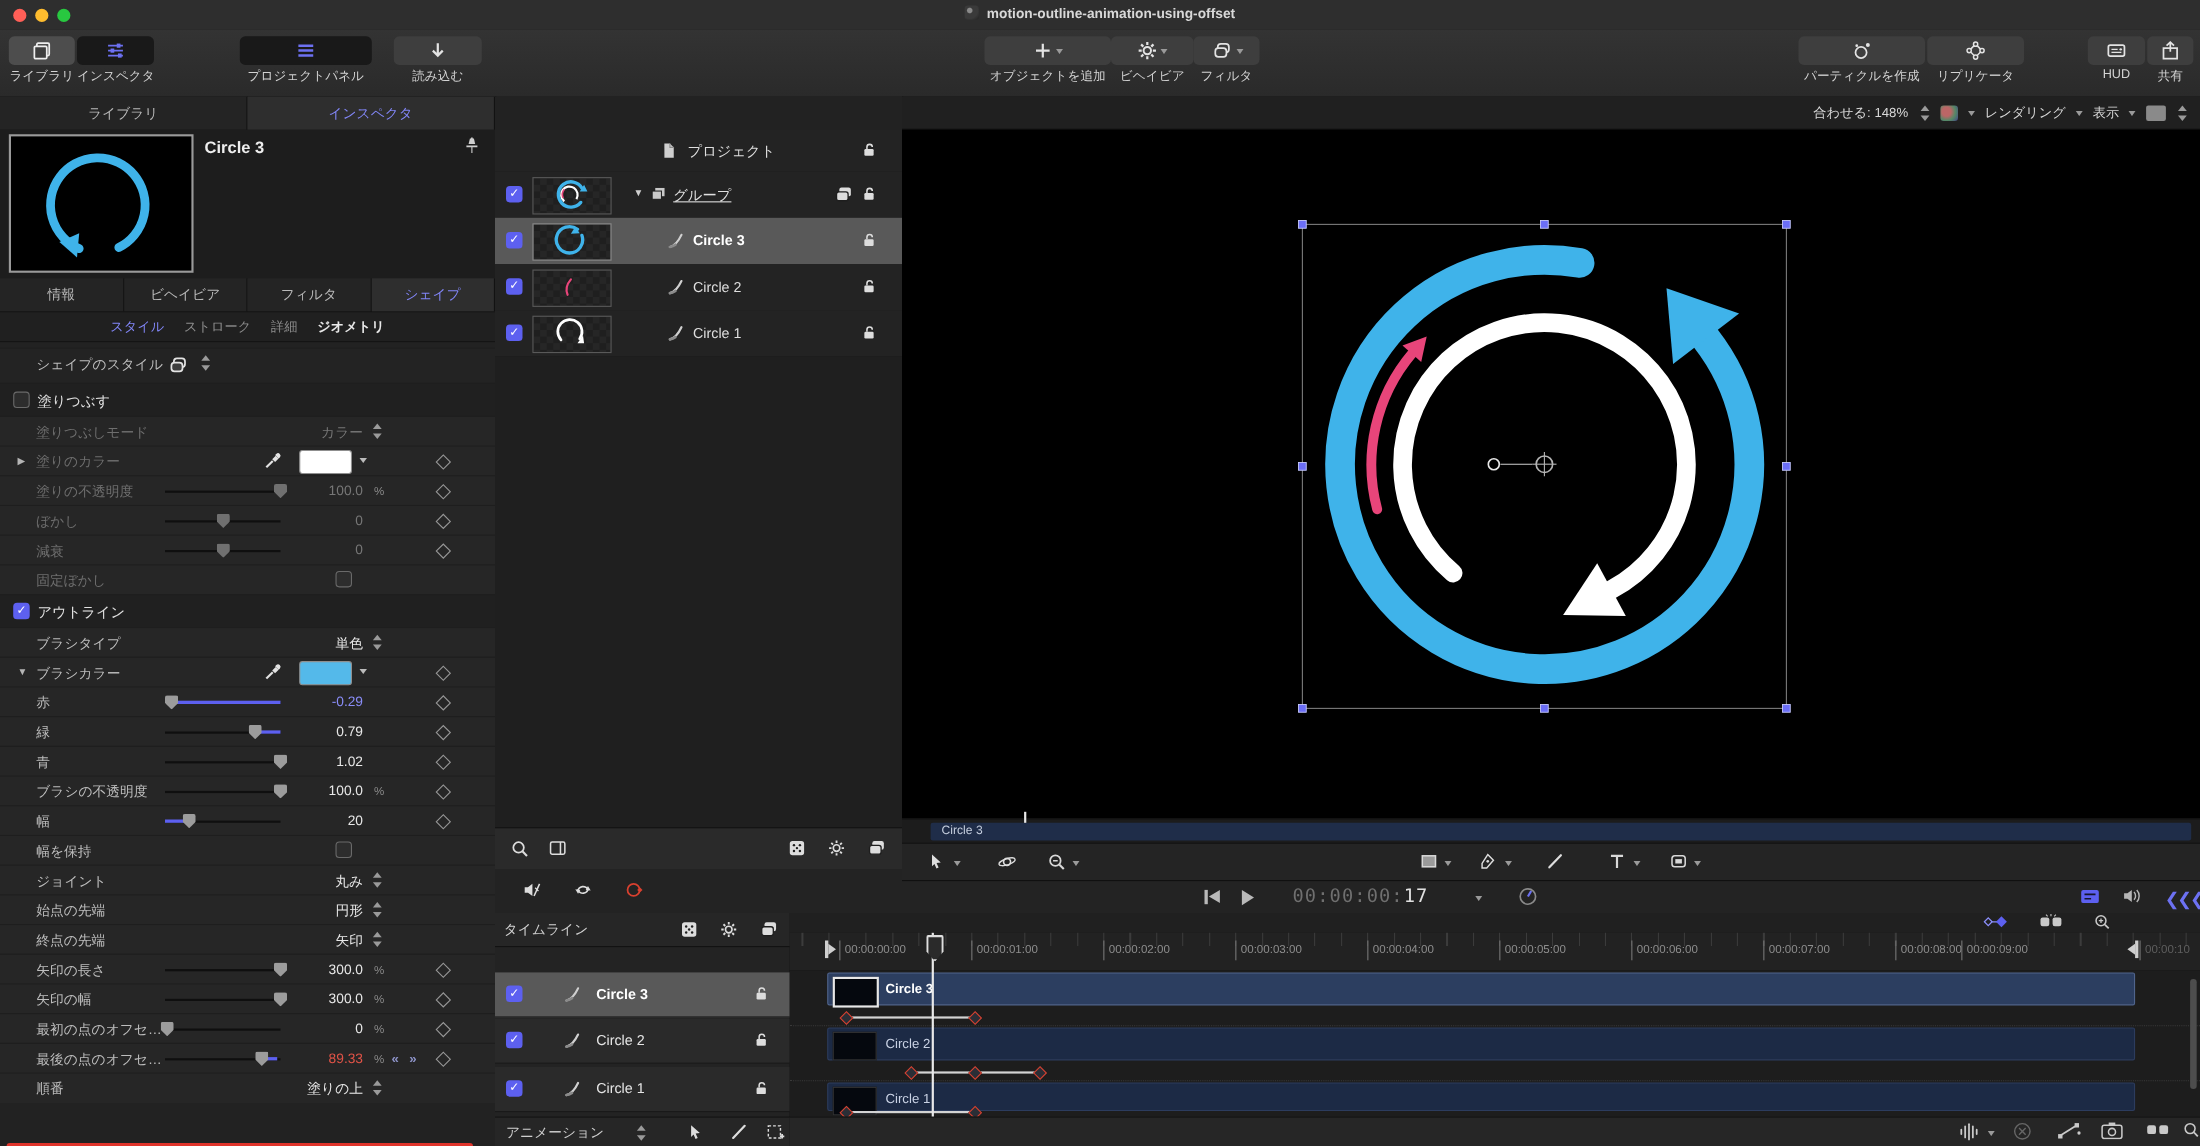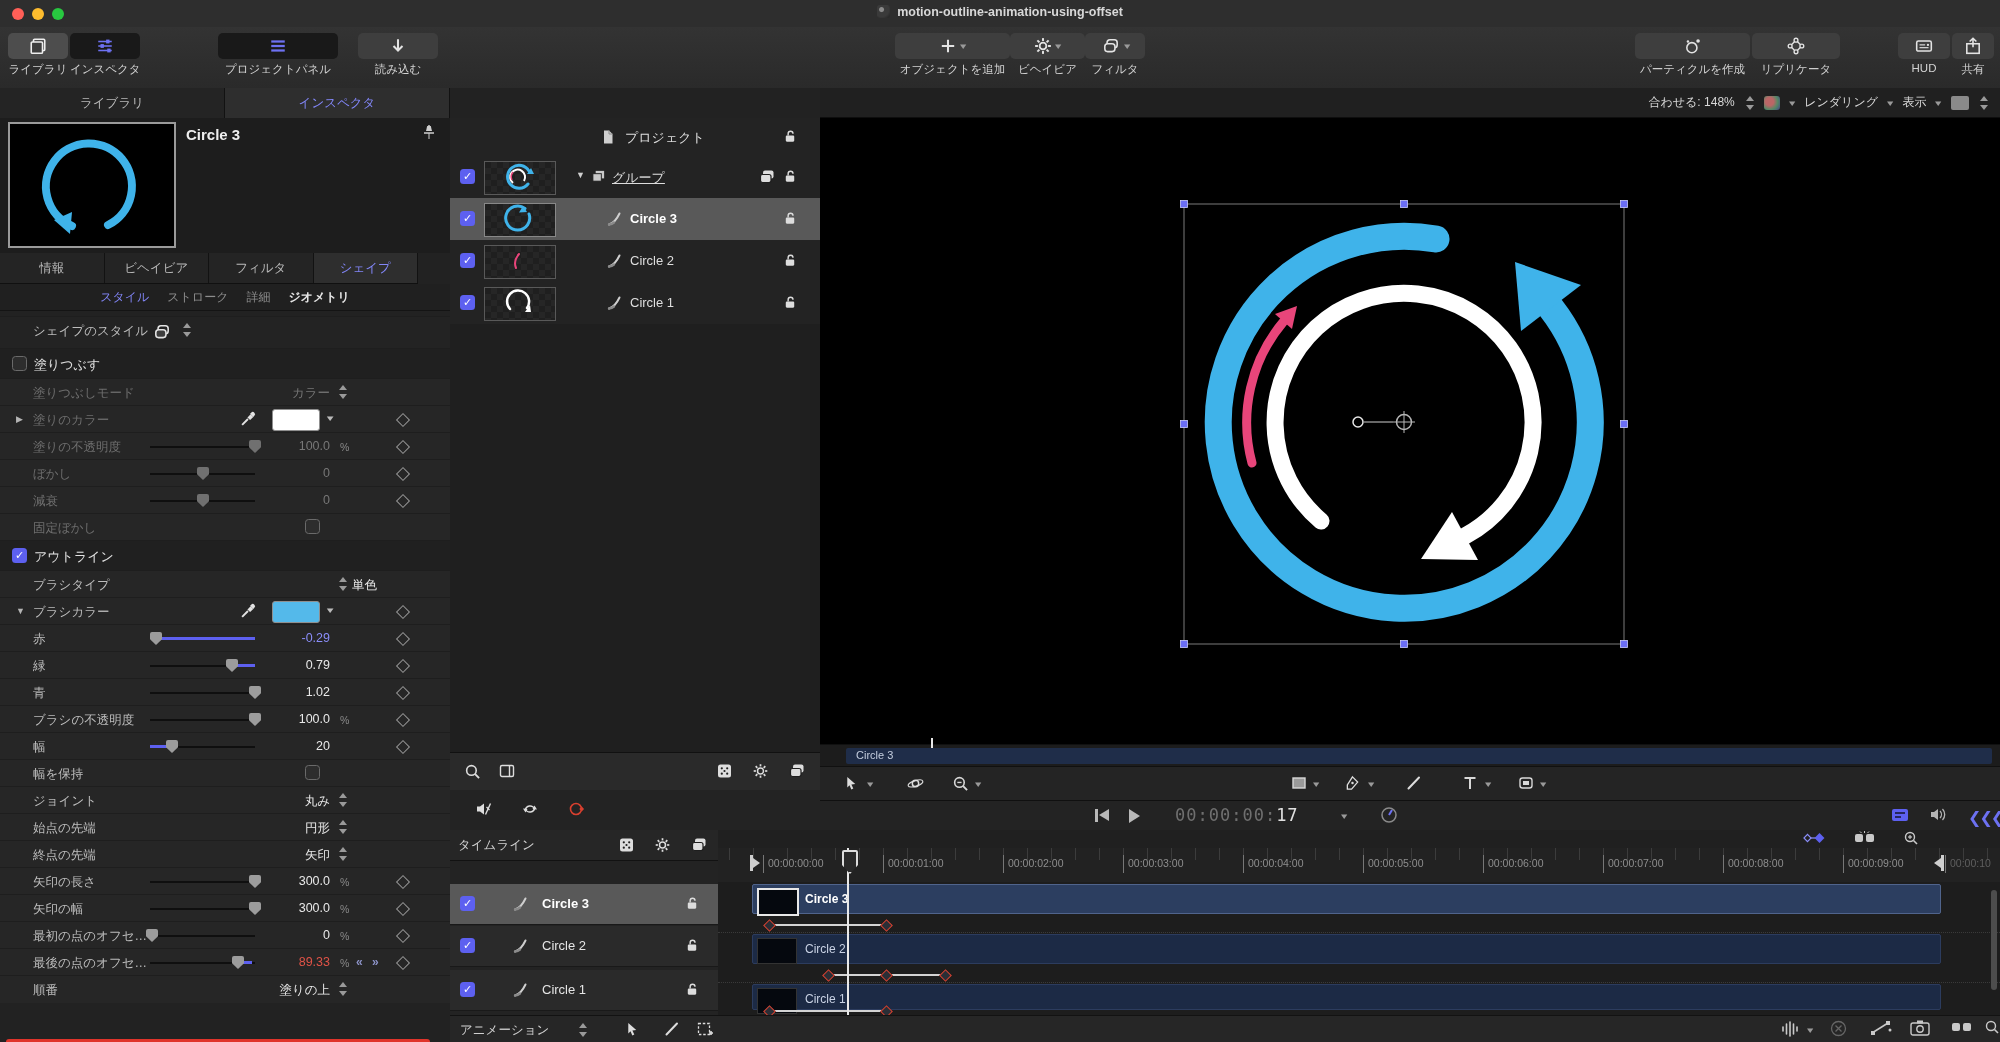--- a/index.html
+++ b/index.html
@@ -27,21 +27,21 @@
   #tl-left{position:absolute;left:450px;top:830px;width:268px;height:212px;background:#232323;border-right:1px solid #0c0c0c;}
   #tl-right{position:absolute;left:718px;top:830px;width:1282px;height:212px;background:#1d1d1d;}
   .tabbar{display:flex;height:30px;background:#1c1c1c;border-bottom:1px solid #101010;}
   .tab{flex:1;display:flex;align-items:center;justify-content:center;font-size:12.5px;color:#b9b9b9;background:#242424;border-right:1px solid #121212;}
   .tab.active{background:#2e2e2e;color:#8286f8;}
   
   #preview-wrap{position:absolute;left:0;top:30px;width:450px;height:135px;background:#1d1d1d;}
   #preview-box{position:absolute;left:8px;top:4px;width:164px;height:122px;background:#000;border:2px solid #9a9a9a;}
   #preview-title{position:absolute;left:186px;top:8px;font-size:15px;font-weight:bold;color:#eee;}
   #pin{position:absolute;right:14px;top:6px;color:#cfcfcf;}
-  #insp-tabs{position:absolute;left:0;top:165px;width:418px;}
+  #insp-tabs{position:absolute;left:0;top:165px;width:450px;}
   #insp-subtabs{position:absolute;left:0;top:196px;width:450px;height:26px;background:#202020;display:flex;align-items:center;justify-content:center;gap:18px;font-size:12px;border-bottom:1px solid #141414;}
   .subtab{color:#8d8d8d;}
   .subtab.active{color:#8286f8;}
   .subtab.bright{color:#e8e8e8;font-weight:bold;}
   #rows{position:absolute;left:0;top:228px;width:450px;}
   .irow{position:absolute;left:0;width:450px;height:27px;background:#262626;border-top:1px solid #1e1e1e;}
   .irow .rlabel{position:absolute;left:33px;top:6px;font-size:12.5px;color:#bdbdbd;white-space:nowrap;}
   .irow.dis .rlabel{color:#6e6e6e;}
   .irow .rval{position:absolute;right:120px;top:6px;font-size:12.5px;color:#e8e8e8;text-align:right;}
   .irow.dis .rval{color:#777;}
@@ -358,21 +358,21 @@
           <span class="dia"></span>
         </div>
         <div class="irow dis" style="top: 197px; height: 27px;">
           <span class="rlabel">固定ぼかし</span>
           <div class="cb" style="position: absolute; left: 305px; top: 5px;"></div>
         </div>
         <div class="irow sec" style="top: 224px; height: 30px;">
           <div class="cb on">✓</div>
           <span class="rlabel">アウトライン</span>
         </div>
-        <div class="irow" style="top: 254px; height: 27px; padding-left: 47px;">
+        <div class="irow" style="top: 254px; height: 27px;">
           <span class="rlabel">ブラシタイプ</span>
           <span class="rval">単色</span>
           <span class="stepper"></span>
         </div>
         <div class="irow" style="top: 281px; height: 27px;">
           <span class="rlabel">ブラシカラー</span>
           <span class="disc">▼</span>
           <span class="ey"><svg width="17" height="17" viewBox="0 0 16 16">
               <path d="M2 14l5.5-5.5" stroke="#e3e3e3" stroke-width="1.8"></path>
               <path d="M7 7l3-3 2.5 2.5-3 3z" fill="#e3e3e3"></path>
@@ -883,21 +883,21 @@
     <div id="ruler">
         <span class="rlab" style="left: 50px;">00:00:00:00</span>
         <span class="rlab" style="left: 170px;">00:00:01:00</span>
         <span class="rlab" style="left: 290px;">00:00:02:00</span>
         <span class="rlab" style="left: 410px;">00:00:03:00</span>
         <span class="rlab" style="left: 530px;">00:00:04:00</span>
         <span class="rlab" style="left: 650px;">00:00:05:00</span>
         <span class="rlab" style="left: 770px;">00:00:06:00</span>
         <span class="rlab" style="left: 890px;">00:00:07:00</span>
         <span class="rlab" style="left: 1010px; text-align: right;">00:00:08:00</span>
-        <span class="rlab" style="left: 1130px; text-align: right;">00:00:09:00</span>
+        <span class="rlab" style="left: 1070px; text-align: right;">00:00:09:00</span>
         <span class="abs" style="left: 32px; top: 7px; width: 3px; height: 16px; background: rgb(207, 207, 207);"></span>
         <span class="abs" style="left: 35px; top: 10px; width: 0px; height: 0px; border-top: 5px solid transparent; border-bottom: 5px solid transparent; border-left: 7px solid rgb(207, 207, 207);"></span>
         <span class="endmark" style="left: 1223px;"></span>
         <span class="rlab ghost" style="left: 1232px;">00:00:10</span>
         <span class="redv" style="left: 42px;">∨</span>
         <span class="redv" style="left: 162px;">∨</span>
       </div>
     <div id="tracks">
         <div class="tbar sel" style="top: 2px; height: 30px;">
           <div class="bthumb"></div>

